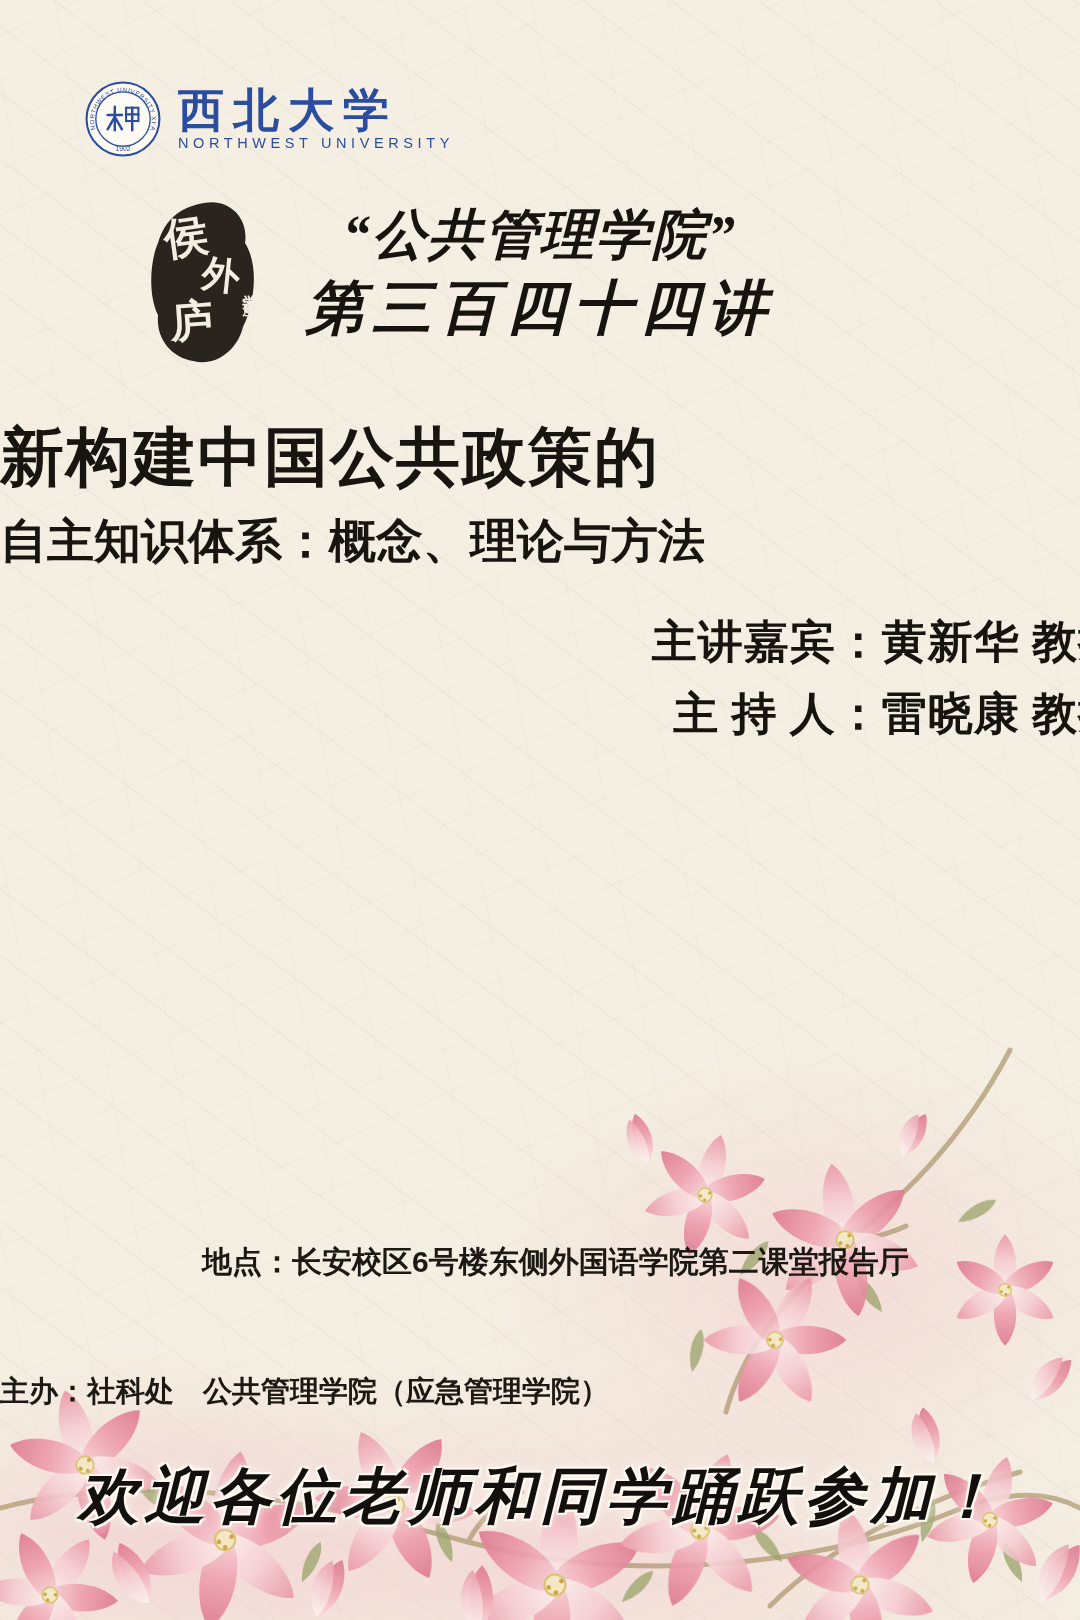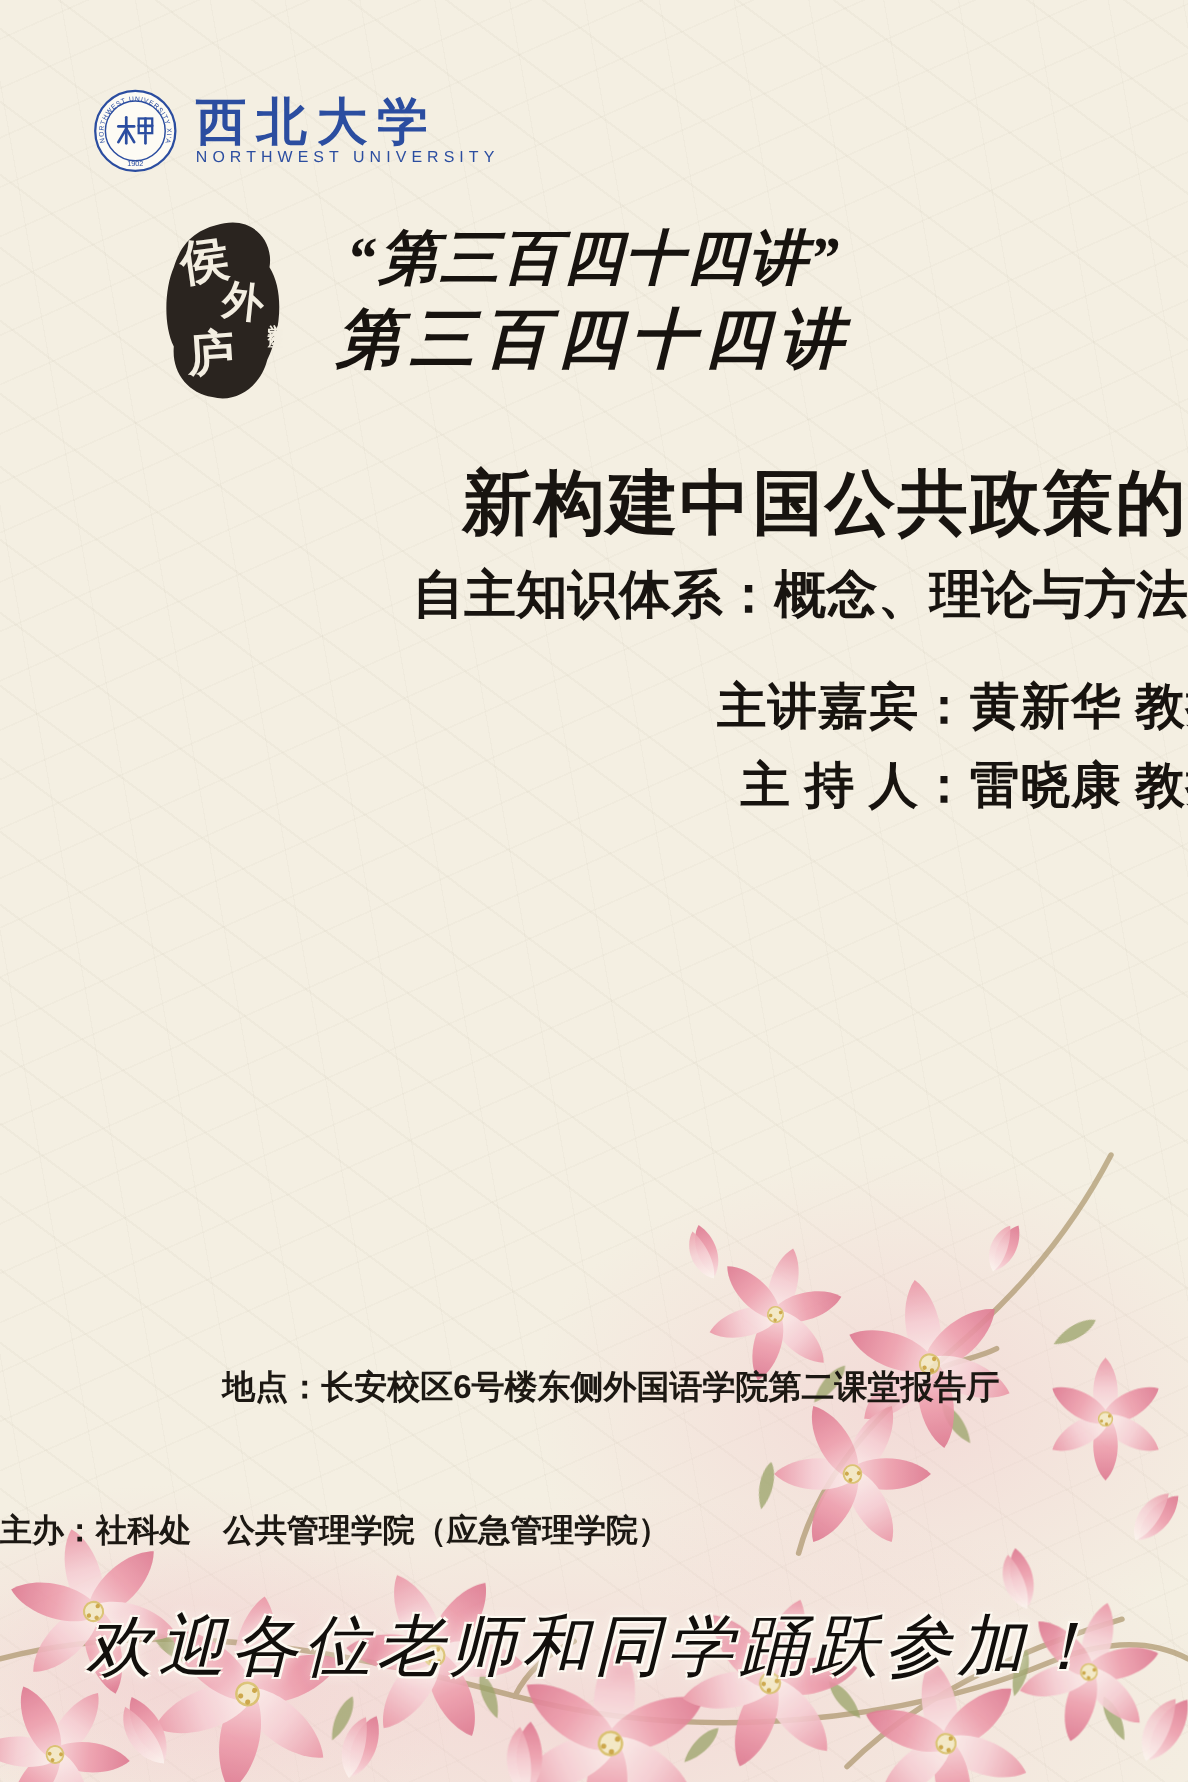--- a/index.html
+++ b/index.html
@@ -52,21 +52,21 @@
   .series{
     position:absolute;left:270px;top:200px;width:540px;text-align:center;z-index:2;
     font-family:"Liberation Serif","DejaVu Serif",serif;
     font-style:italic;font-weight:700;color:#17130f;
   }
   .series-line1{font-size:54px;line-height:70px;letter-spacing:2px;}
   .series-line2{font-size:59px;line-height:76px;letter-spacing:8px;}
 
   
   .main-title{
-    position:absolute;left:0;top:416px;width:1080px;text-align:right;z-index:2;
+    position:absolute;left:0;top:416px;width:1080px;text-align:left;z-index:2;
     font-family:"Liberation Serif","DejaVu Serif",serif;
     font-weight:900;color:#181410;
   }
   .main-title .t1{font-size:64px;line-height:84px;letter-spacing:2px;}
   .main-title .t2{font-size:47px;line-height:82px;}
 
   
   .people{
     position:absolute;left:0;top:606px;width:1080px;text-align:right;z-index:2;
     font-family:"Liberation Serif","DejaVu Serif",serif;
@@ -88,21 +88,21 @@
   }
   .organizer{
     position:absolute;left:0;top:1372px;width:1080px;text-align:left;z-index:2;
     font-size:29px;font-weight:700;color:#1c1813;
   }
 
   
   .welcome{
     position:absolute;left:0;top:1456px;width:1080px;text-align:center;z-index:3;
     font-family:"Liberation Serif","DejaVu Serif",serif;
-    font-style:italic;font-weight:400;
+    font-style:italic;font-weight:700;
     font-size:61px;letter-spacing:5px;color:#120f0c;
     text-shadow:2px 2px 0 #fdf9f1,-2px -2px 0 #fdf9f1,2px -2px 0 #fdf9f1,-2px 2px 0 #fdf9f1,0 0 12px #fdf9f1;
   }
 
   
   .flowers{position:absolute;left:0;top:1040px;width:1080px;height:580px;z-index:1;}
 </style>
 </head>
 <body>
 
@@ -229,21 +229,21 @@
     <svg width="114" height="172" viewBox="0 0 114 172">
       <path d="M58 5 C84 0 103 21 99 45 C113 67 109 105 97 129 C91 153 69 169 47 163 C25 159 10 141 12 117 C2 97 4 63 12 45 C20 19 36 9 58 5 Z" fill="#2a241f"></path>
     </svg>
     <span class="seal-char c0">侯</span>
     <span class="seal-char c1">外</span>
     <span class="seal-char c2">庐</span>
     <span class="seal-side">学术讲座</span>
   </div>
 
   <div class="series">
-    <div class="series-line1">“第三百四十四讲”</div>
+    <div class="series-line1">“公共管理学院”</div>
     <div class="series-line2">第三百四十四讲</div>
   </div>
 
   <div class="main-title">
     <div class="t1">新构建中国公共政策的</div>
     <div class="t2">自主知识体系：概念、理论与方法</div>
   </div>
 
   <div class="people">
     <div class="row"><span>主讲嘉宾：</span><span>黄新华 教授</span></div>

